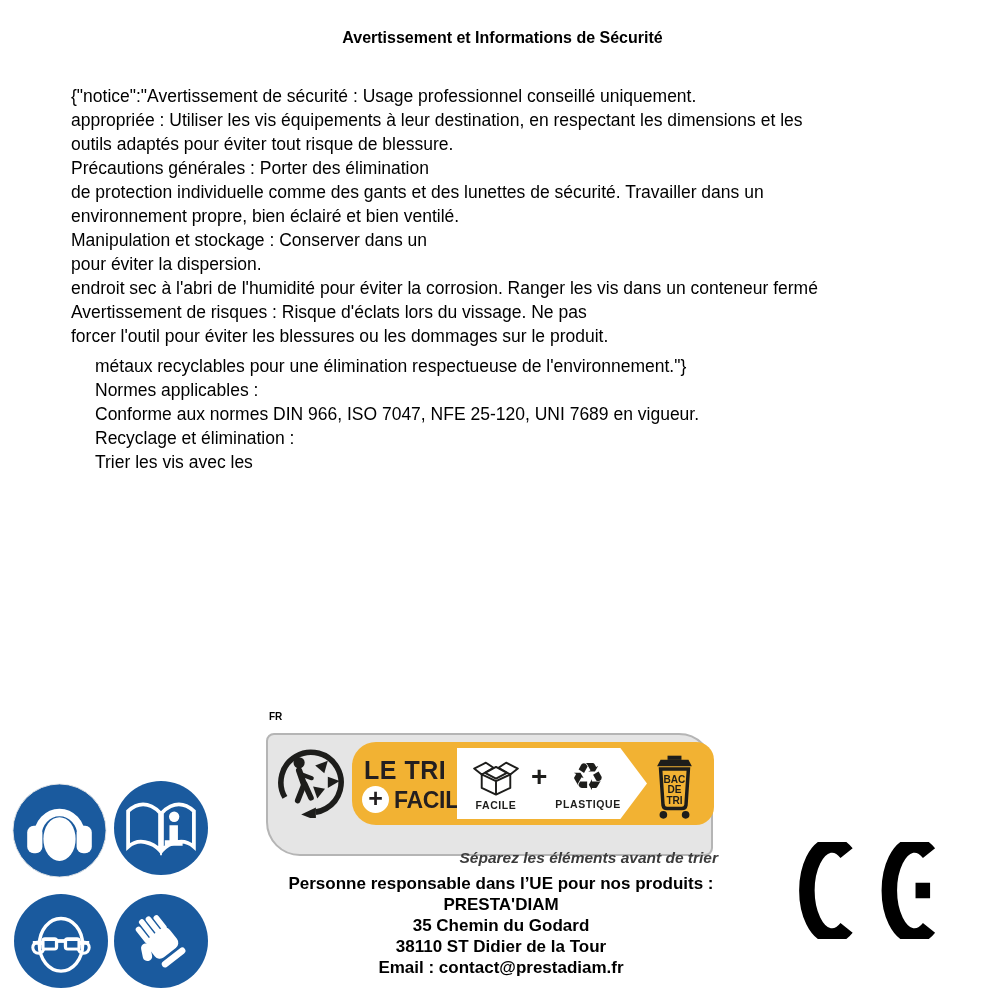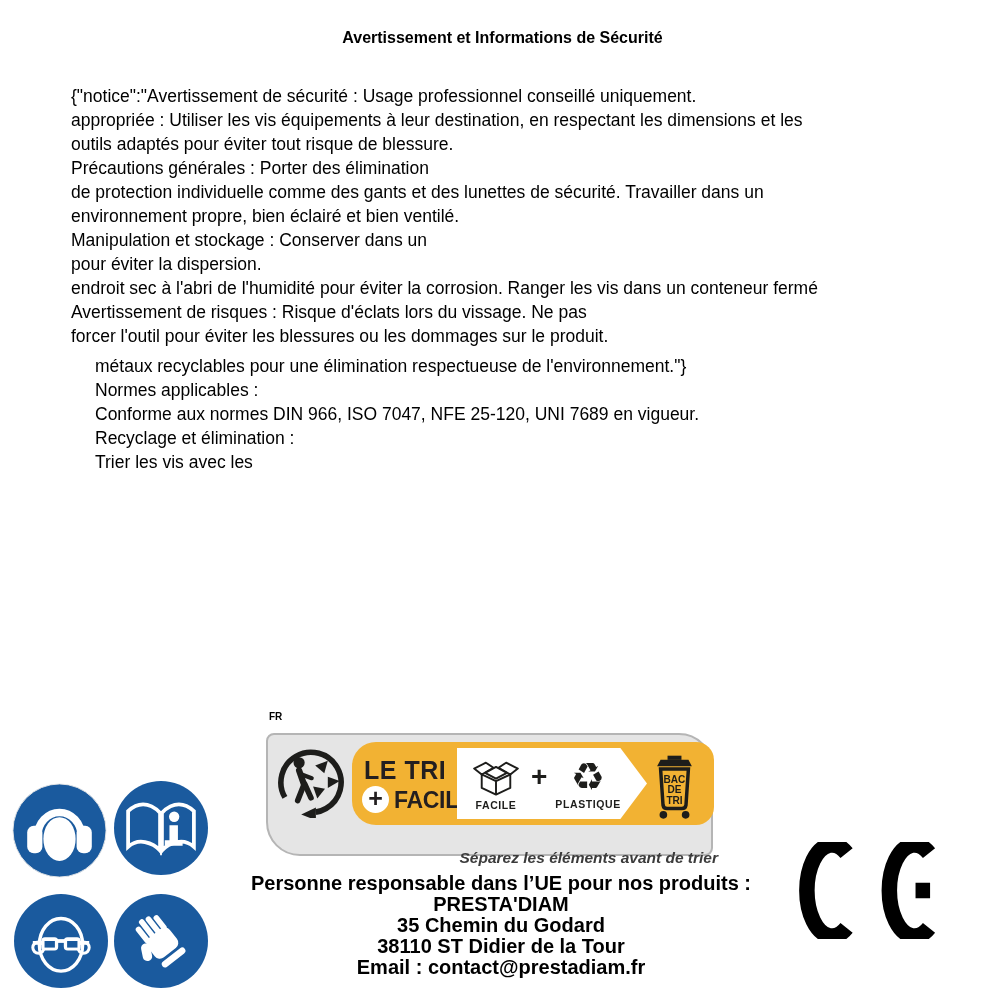--- a/index.html
+++ b/index.html
@@ -51,21 +51,21 @@
   .bin{position:absolute;left:383px;top:20px;}
   .tri-footer{
     position:absolute;left:160px;width:290px;top:96px;text-align:right;
     font-style:italic;font-weight:bold;font-size:15.5px;color:#3b3b3b;margin-top:18px;
   }
   
   .mand{position:absolute;}
   
   .resp{
     position:absolute;left:250px;top:873px;width:502px;text-align:center;
-    font-weight:bold;font-size:20px;line-height:21px;
+    font-weight:bold;font-size:17px;line-height:21px;
   }
   
   .ce{position:absolute;left:797px;top:842px;}
 </style>
 </head>
 <body>
 
 <div class="doc-title">Avertissement et Informations de Sécurité</div>
 
 <div class="tblock block-a">

